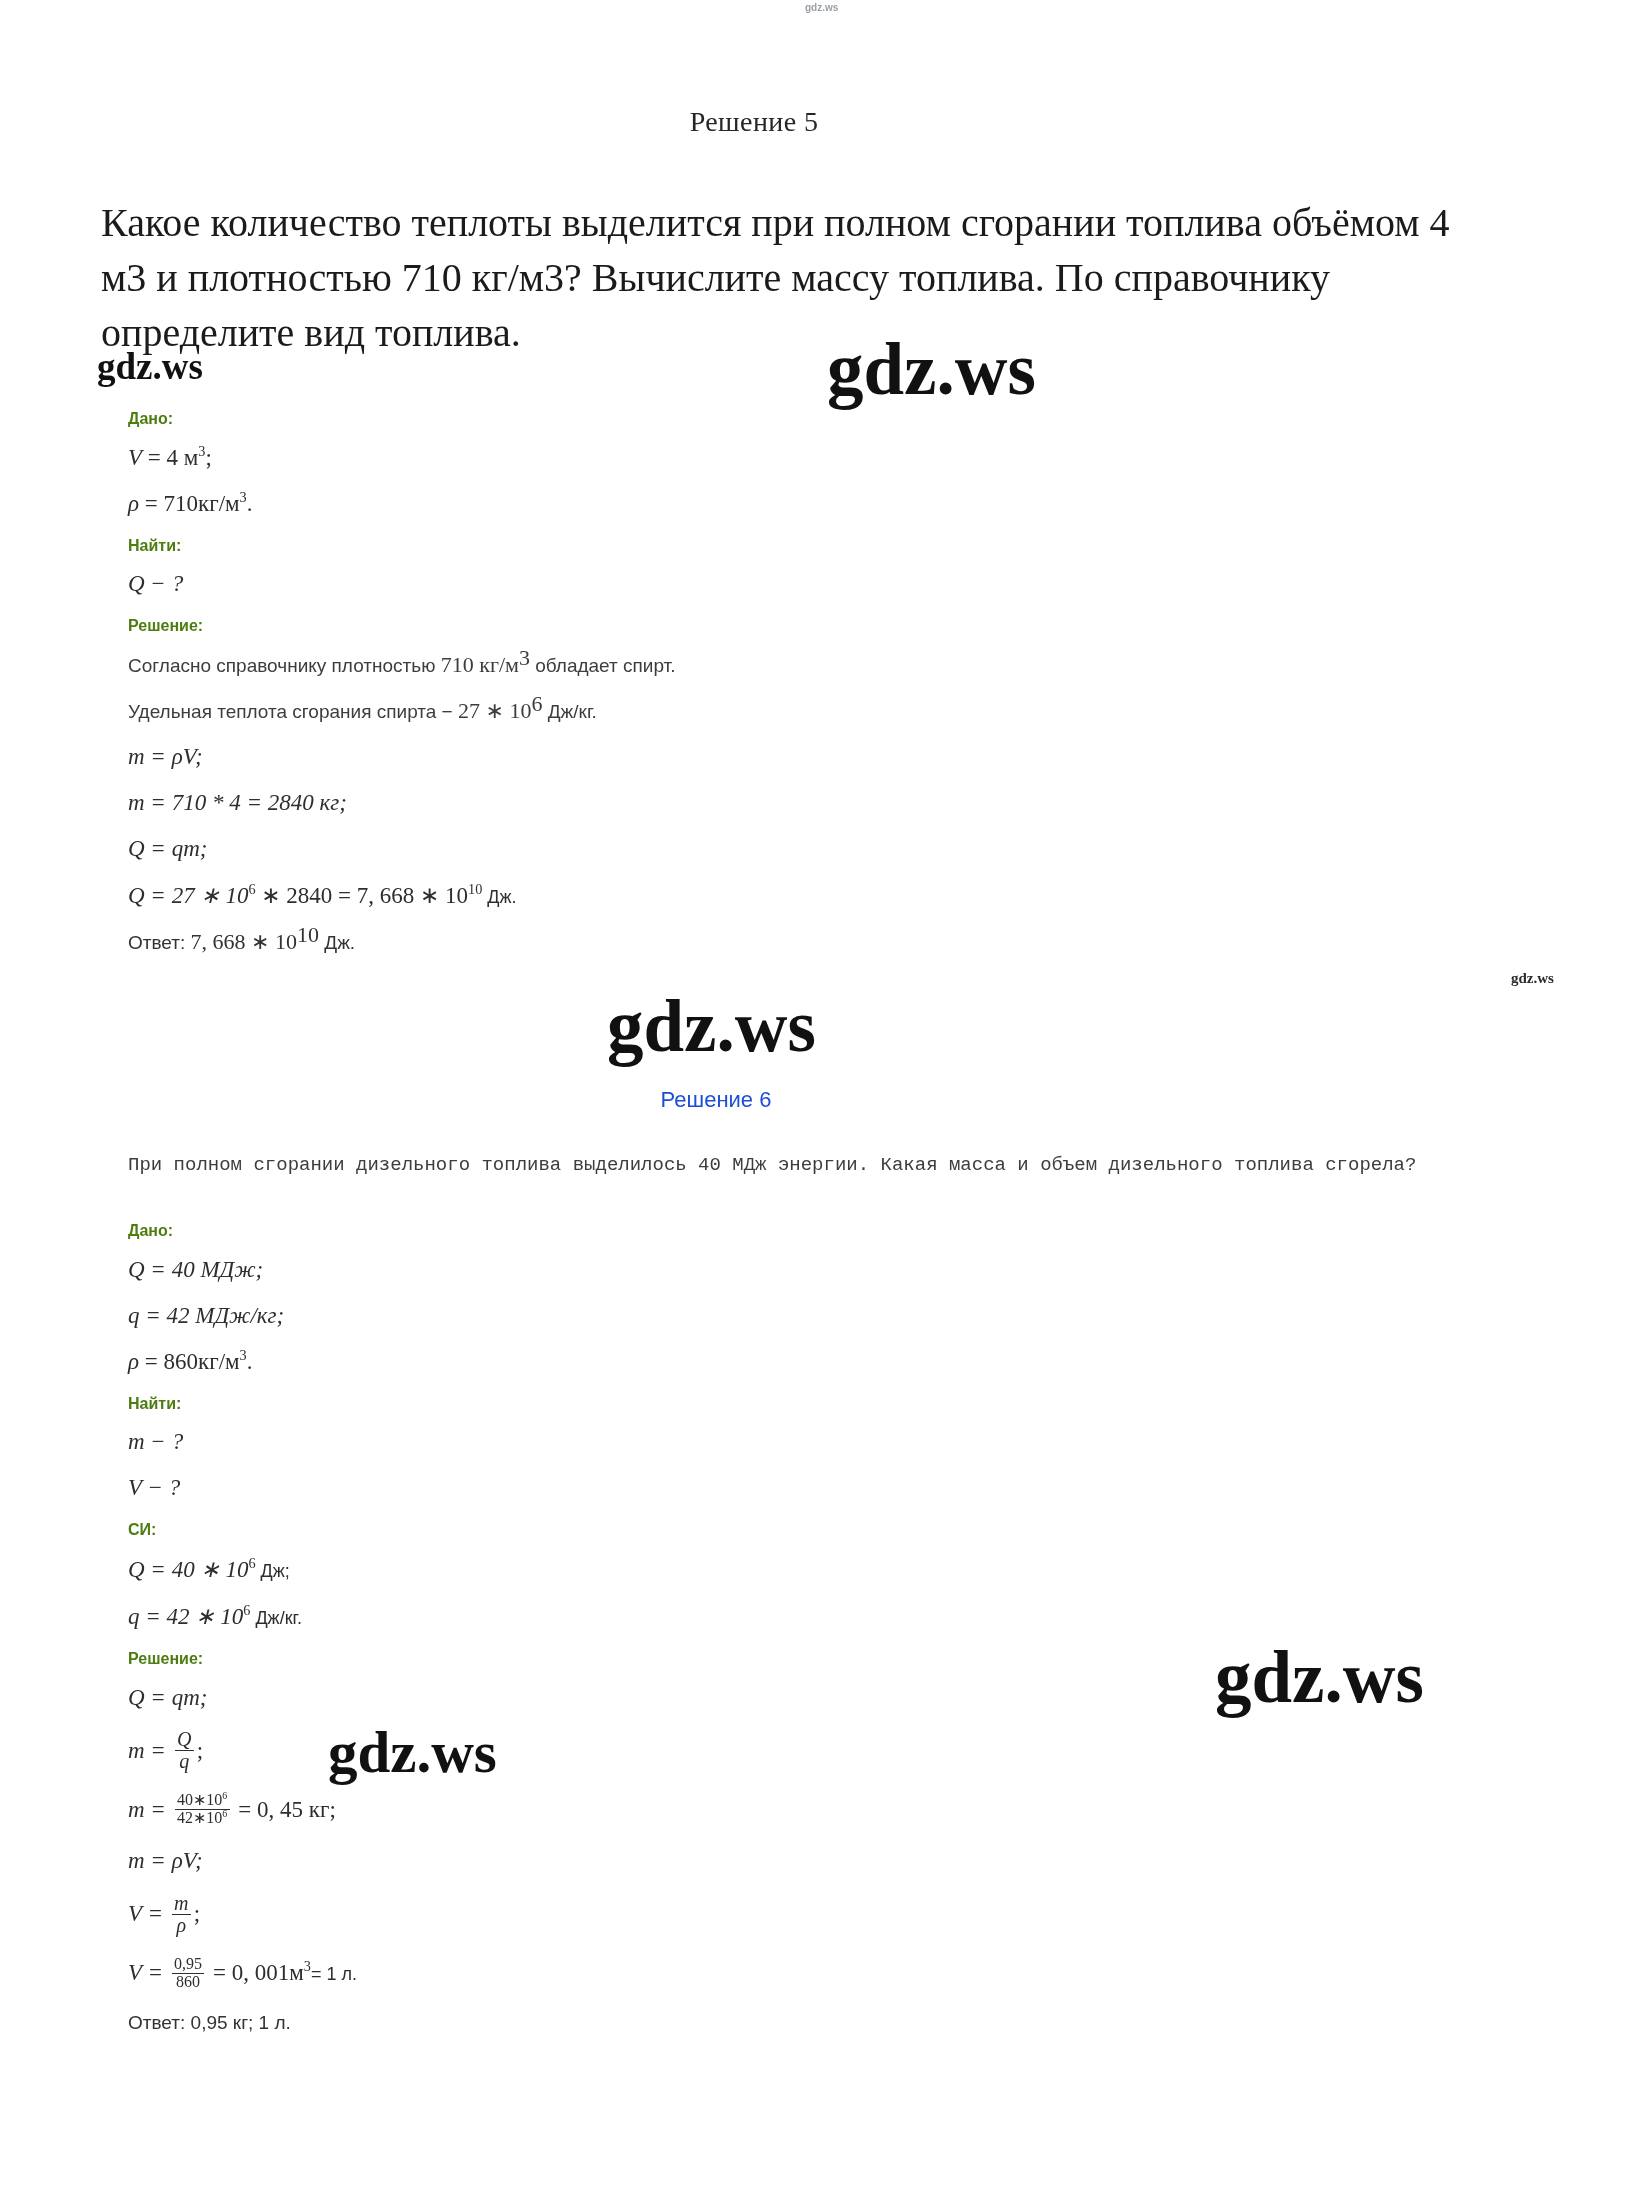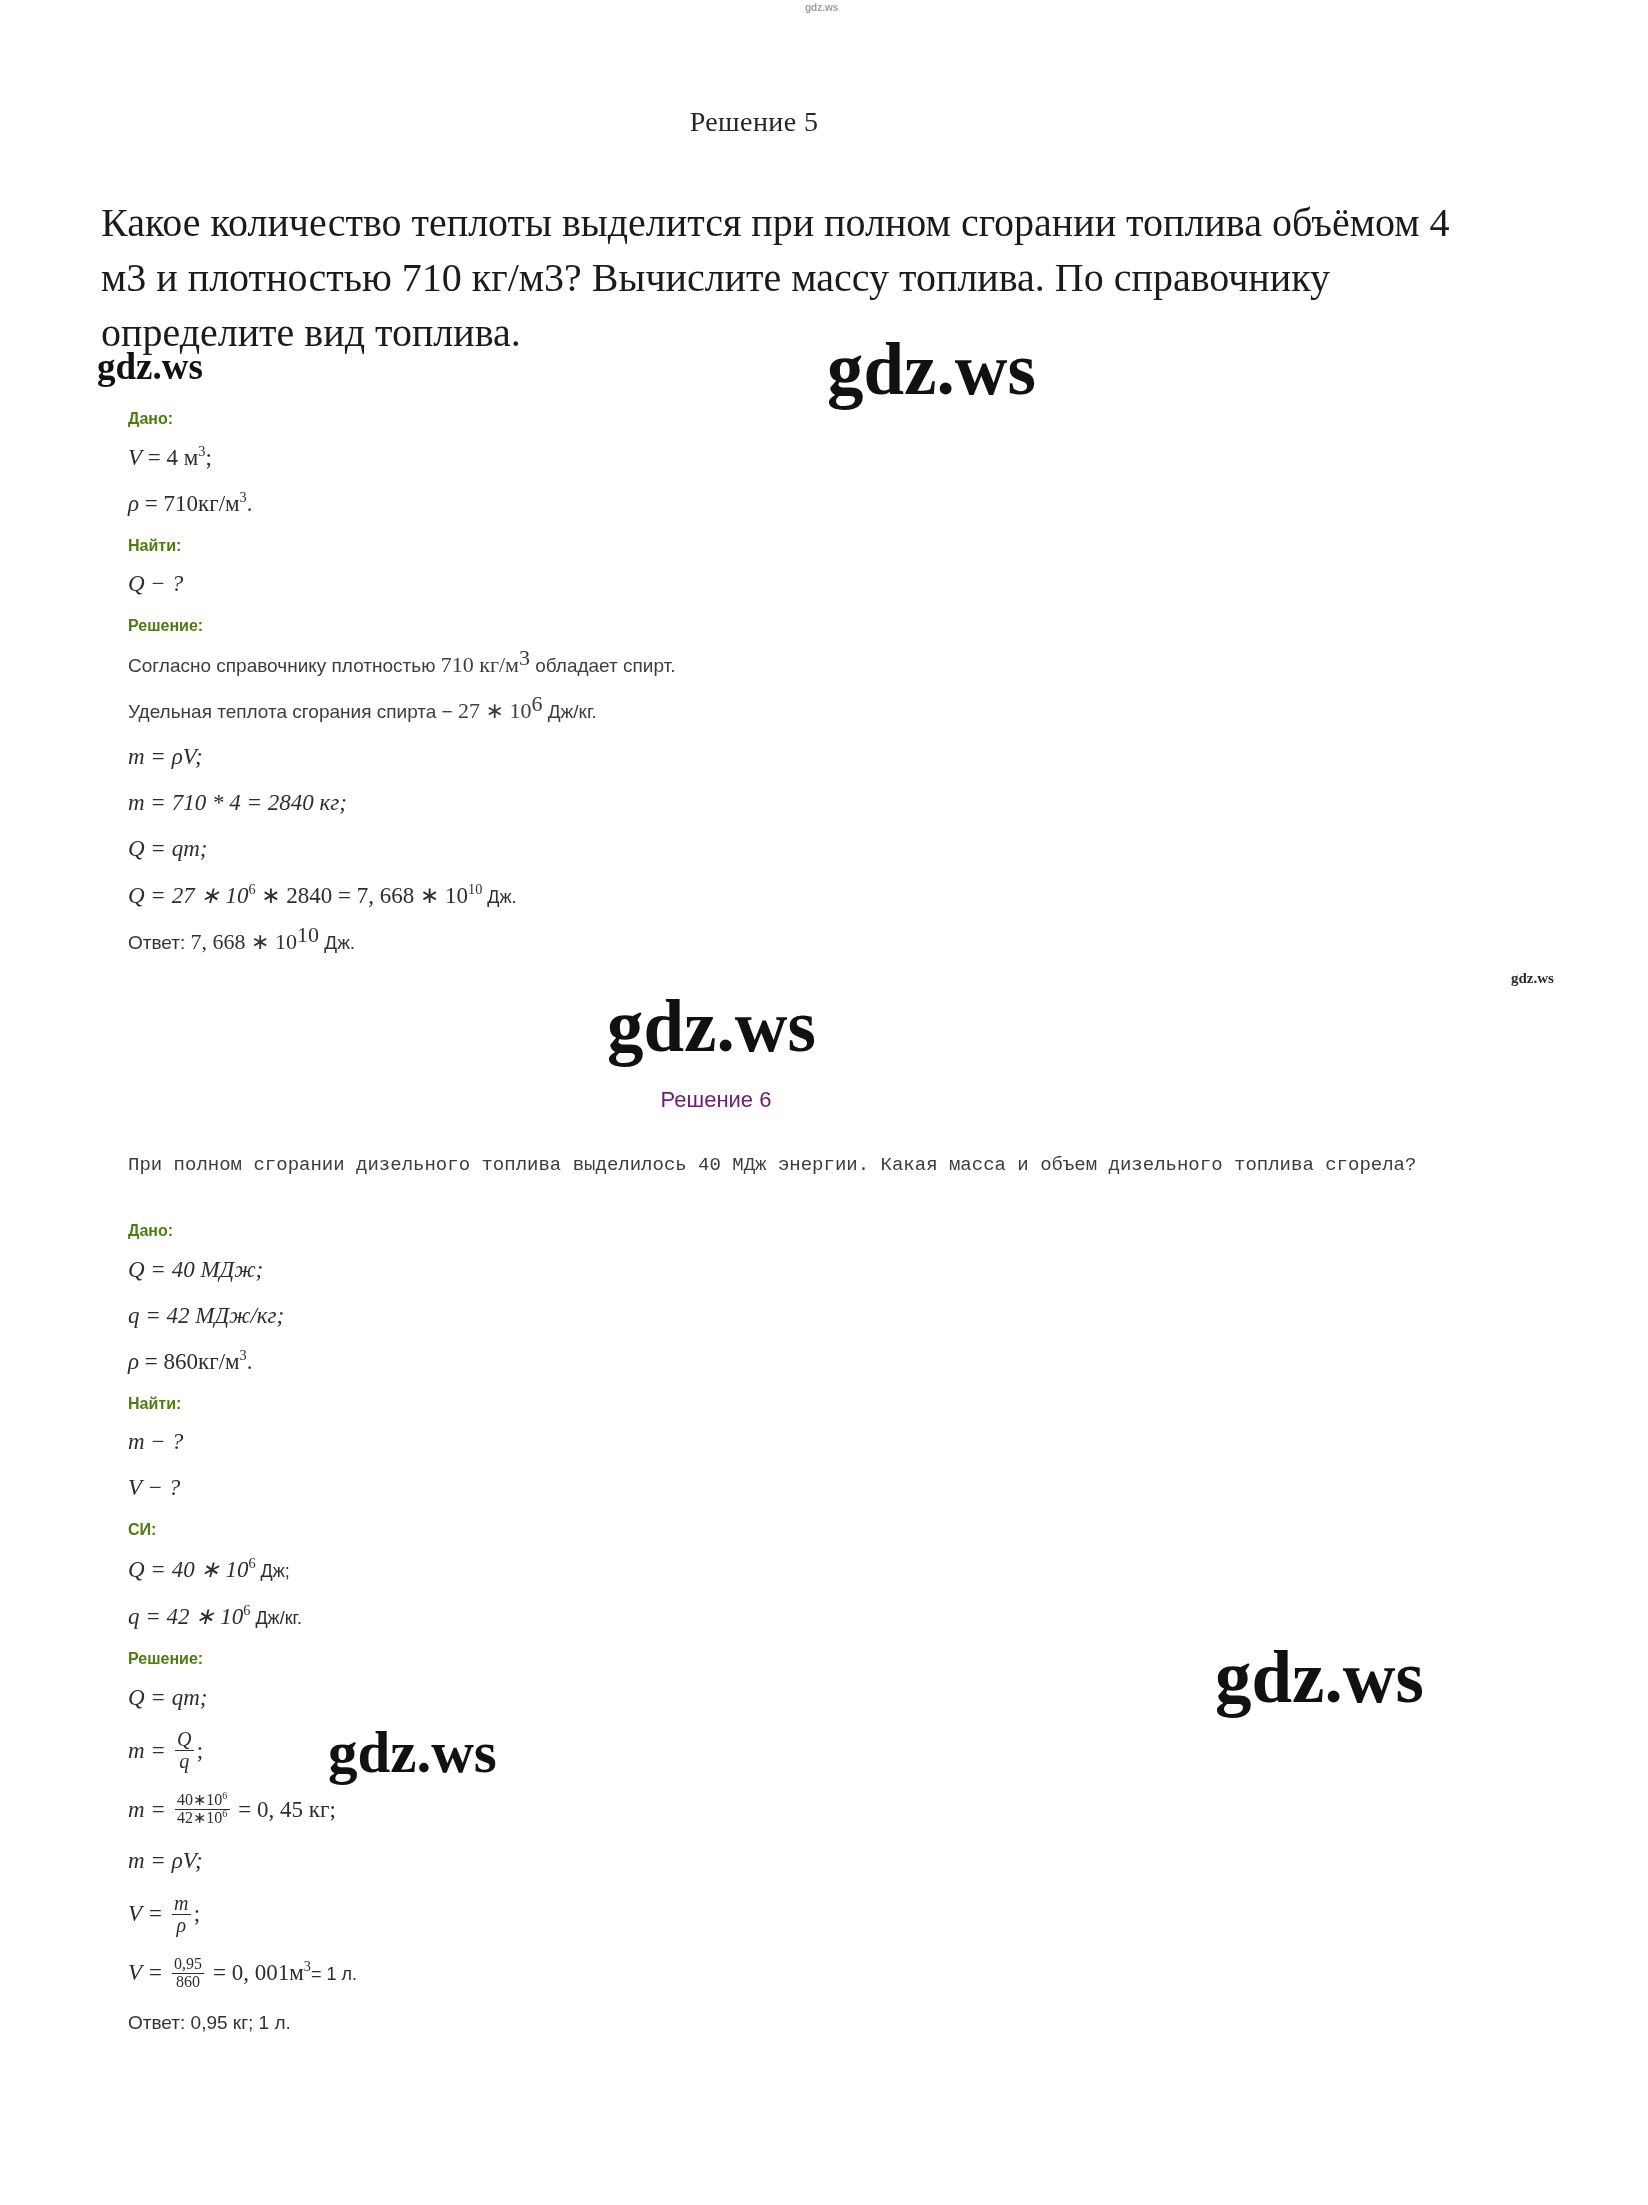--- a/index.html
+++ b/index.html
@@ -114,21 +114,21 @@
 
   
   .sol6-title {
     position: absolute;
     left: 0;
     top: 1087px;
     width: 1432px;
     text-align: center;
     font-family: "Liberation Sans", sans-serif;
     font-size: 22px;
-    color: #701a75;
+    color: #1d4ed8;
   }
 
   .prob6 {
     position: absolute;
     left: 128px;
     top: 1154px;
     width: 1427px;
     font-family: Liberation Mono, monospace;
     font-size: 19px;
     color: #3d3d3d;

